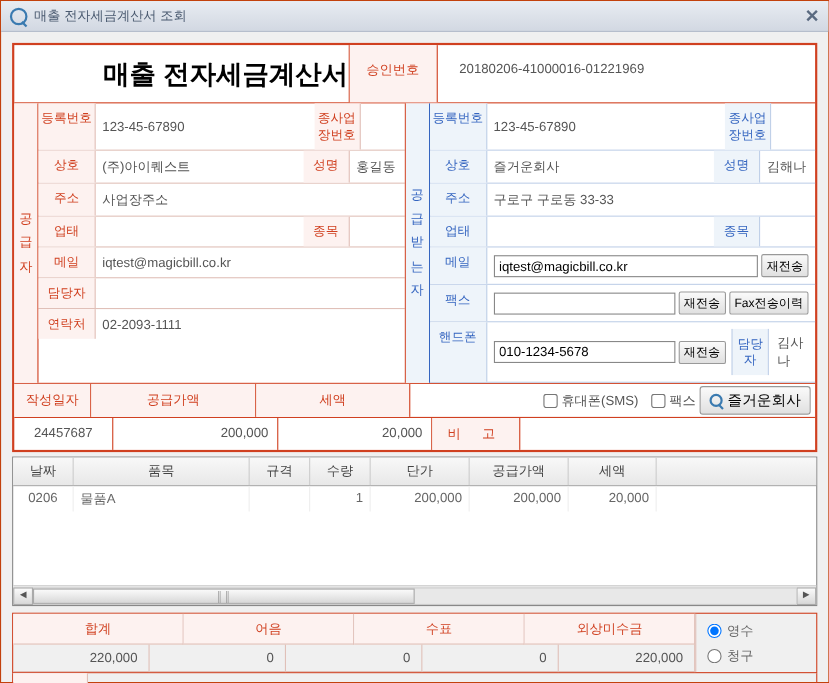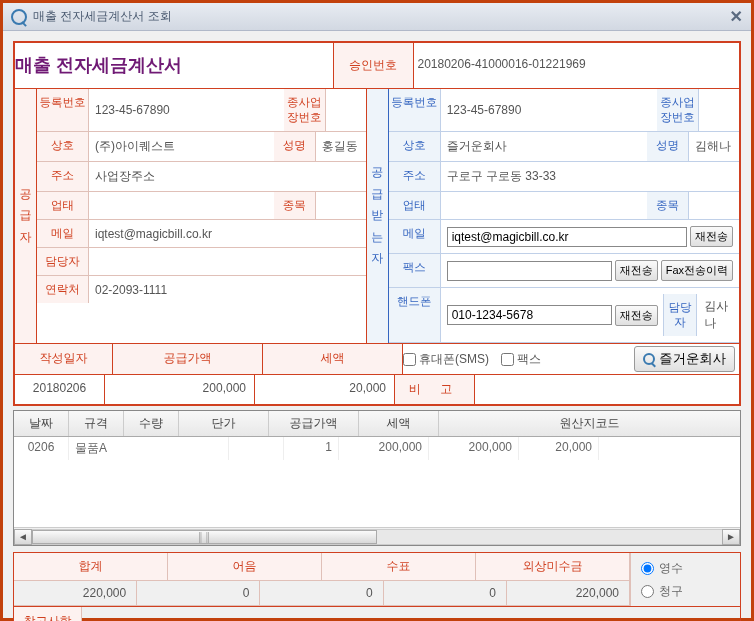--- a/index.html
+++ b/index.html
@@ -1,50 +1,50 @@
 <!DOCTYPE html>
 <html><head>
 <meta charset="utf-8">
 <style>
 * { box-sizing: border-box; margin: 0; padding: 0; }
 body { font-family: "Malgun Gothic", Arial, sans-serif; font-size: 12px; background: #d2d7e0; }
-.window { width: 754px; height: 621px; background: #f0f0f0; border: 3px solid #c2410c; position: relative; }
+.window { width: 754px; height: 621px; background: #f0f0f0; border: 1px solid #c2410c; position: relative; }
 .titlebar { background: linear-gradient(#e8ecf2, #d2d8e2); height: 28px; display: flex; align-items: center; padding: 0 8px; border-bottom: 1px solid #b0b8c8; }
 .titlebar .icon { width: 16px; height: 16px; border: 2px solid #3a7ab0; border-radius: 50%; margin-right: 6px; position: relative; }
 .titlebar .icon::after { content: ""; position: absolute; width: 6px; height: 2px; background: #3a7ab0; bottom: -2px; right: -2px; transform: rotate(45deg); }
 .titlebar .title { color: #4a5a70; font-size: 12px; }
 .titlebar .close { margin-left: auto; color: #5a6a80; font-size: 16px; cursor: pointer; font-weight: bold; }
 .content { padding: 10px; }
 .red-box { border: 2px solid #d04020; background: #fff; }
 
 .top-row { display: flex; }
-.doc-title { flex: 1; text-align: left; color: #701a75; font-size: 18px; font-weight: bold; padding: 10px 0; border-right: 1px solid #d04020; }
+.doc-title { flex: 1; text-align: right; color: #000000; font-size: 24px; font-weight: bold; padding: 10px 0; border-right: 1px solid #d04020; }
 .top-row .lbl { width: 80px; text-align: center; color: #d04020; background: #fdf2f0; padding: 14px 0; border-right: 1px solid #d04020; }
-.top-row .val { flex: 1; padding: 14px 4px; color: #555; }
+.top-row .val { flex: 1; padding: 14px 20px; color: #555; }
 
 .party-row { display: flex; border-top: 1px solid #d04020; }
 .party { flex: 1; display: flex; }
 .party.right { border-left: 1px solid #d04020; }
 .vert-label { width: 22px; background: #fdf2f0; color: #d04020; display: flex; flex-direction: column; justify-content: center; align-items: center; border-right: 1px solid #d04020; font-size: 12px; line-height: 1.8; }
 .vert-label.blue { background: #eef4fa; color: #3565c0; border-right: 1px solid #3565c0; }
 .party-grid { flex: 1; }
 .prow { display: flex; border-bottom: 1px solid #e0c0b8; min-height: 27px; }
 .prow:last-child { border-bottom: none; }
 .prow.blue { border-bottom: 1px solid #c0d0e8; }
 .plbl { width: 52px; background: #fdf2f0; color: #d04020; text-align: center; padding: 6px 2px; border-right: 1px solid #e0c0b8; font-size: 11.5px; }
 .plbl.blue { background: #eef4fa; color: #3565c0; border-right: 1px solid #c0d0e8; }
 .pval { flex: 1; padding: 6px 6px; color: #555; font-size: 12px; display: flex; align-items: center; gap: 3px; }
 .plbl.narrow { width: 42px; }
 .pval input[type=text] { flex: 1; border: 1px solid #888; padding: 2px 4px; font-size: 12px; height: 20px; }
 .mini-btn { background: linear-gradient(#fafafa,#e0e0e0); border: 1px solid #999; padding: 2px 4px; font-size: 11px; cursor: pointer; border-radius: 2px; white-space: nowrap; }
 
 .mid-row { display: flex; border-top: 1px solid #d04020; }
 .mid-row .m { text-align: center; padding: 6px 0; }
 .mlbl { background: #fdf2f0; color: #d04020; border-right: 1px solid #d04020; }
-.mid-row .checks { flex: 1; display: flex; align-items: center; justify-content: flex-start; gap: 12px; color: #555; }
+.mid-row .checks { flex: 1; display: flex; align-items: center; justify-content: flex-end; gap: 12px; color: #555; }
 .mid-row .checks label { display: flex; align-items: center; gap: 3px; }
 .biz-btn { background: linear-gradient(#fafafa,#e0e0e0); border: 1px solid #999; padding: 3px 8px; margin: 2px 4px; border-radius: 3px; cursor: pointer; display: flex; align-items: center; gap: 4px; }
 .biz-btn .mag { width: 12px; height: 12px; border: 2px solid #3a7ab0; border-radius: 50%; position: relative; }
 .biz-btn .mag::after { content: ""; position: absolute; width: 5px; height: 2px; background: #3a7ab0; bottom: -3px; right: -3px; transform: rotate(45deg); }
 
 .val-row { display: flex; border-top: 1px solid #d04020; }
 .val-row .v { padding: 6px 8px; text-align: right; color: #555; border-right: 1px solid #d04020; }
 .val-row .vctr { text-align: center; }
 .val-row .bigo { color: #d04020; background: #fdf2f0; text-align: center; letter-spacing: 8px; padding-left: 8px; }
 
@@ -192,56 +192,56 @@
                 <button class="mini-btn">재전송</button>
                 <div class="plbl blue narrow" style="border-left:1px solid #c0d0e8;margin-left:2px">담당자</div>
                 <span style="padding-left:4px;color:#555">김사나</span>
               </div>
             </div>
           </div>
         </div>
       </div>
 
       <div class="mid-row">
-        <div class="m mlbl" style="width:98px">작성일자</div>
+        <div class="m mlbl" style="width:70px">작성일자</div>
         <div class="m mlbl" style="width:150px">공급가액</div>
         <div class="m mlbl" style="width:140px">세액</div>
         <div class="checks">
           <label>
               <input type="checkbox" style="">
               <span>휴대폰(SMS)</span>
             </label>
           <label>
               <input type="checkbox" style="">
               <span>팩스</span>
             </label>
         </div>
         <button class="biz-btn">
             <span class="mag"></span>
             <span>즐거운회사</span>
           </button>
       </div>
       <div class="val-row">
-        <div class="v vctr" style="width:90px">20180206</div>
+        <div class="v vctr" style="width:90px">24457687</div>
         <div class="v" style="width:150px">200,000</div>
         <div class="v" style="width:140px">20,000</div>
         <div class="v bigo" style="width:80px;border-right:1px solid #d04020">비 고</div>
         <div class="v" style="flex:1;border-right:none"></div>
       </div>
     </div>
 
     <div class="grid">
       <div class="ghead">
         <div class="gc" style="width:55px">날짜</div>
+        <div class="gc" style="width:160px">품목</div>
         <div class="gc" style="width:55px">규격</div>
         <div class="gc" style="width:55px">수량</div>
         <div class="gc" style="width:90px">단가</div>
         <div class="gc" style="width:90px">공급가액</div>
         <div class="gc" style="width:80px">세액</div>
-        <div class="gc" style="flex:1;border-right:none">원산지코드</div>
       </div>
       <div class="gbody">
         <div class="grow">
           <div class="gc c" style="width:55px">0206</div>
           <div class="gc" style="width:160px">물품A</div>
           <div class="gc" style="width:55px"></div>
           <div class="gc r" style="width:55px">1</div>
           <div class="gc r" style="width:90px">200,000</div>
           <div class="gc r" style="width:90px">200,000</div>
           <div class="gc r" style="width:80px">20,000</div>

